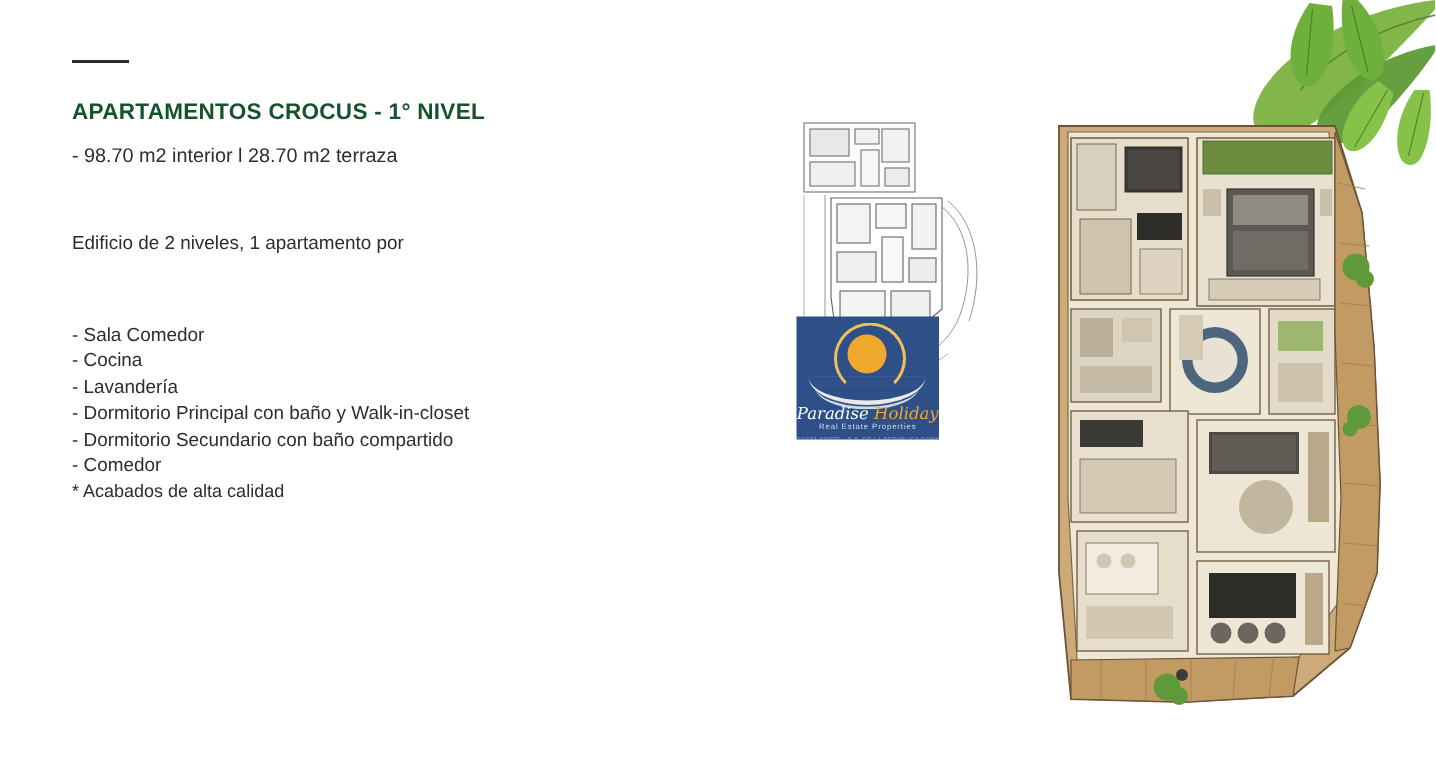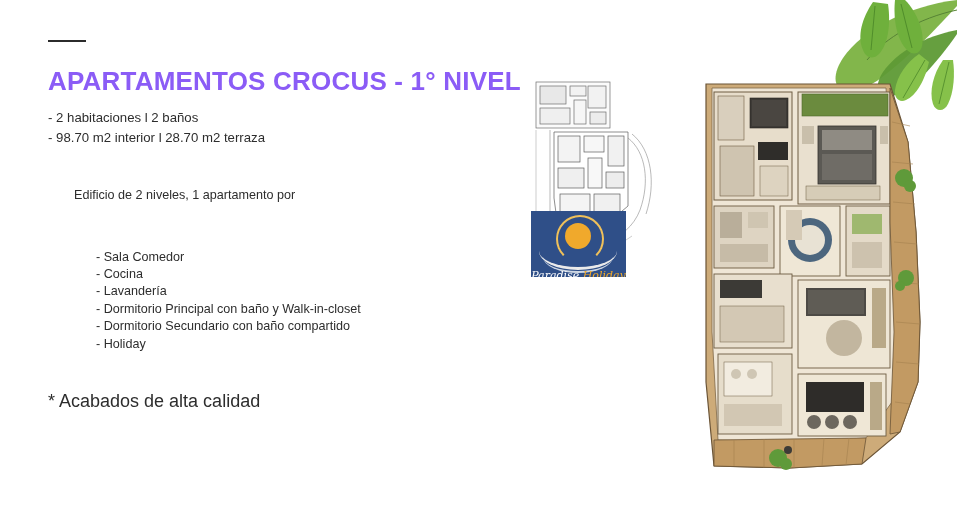--- a/index.html
+++ b/index.html
@@ -34,74 +34,72 @@
     top: 40px;
     width: 440px;
   }
   .rule {
     width: 38px;
     height: 0;
     border-top: 2px solid #2b2b2b;
     margin-bottom: 24px;
   }
   .title {
-    font-size: 26px;
+    font-size: 15px;
     font-weight: bold;
     letter-spacing: 0.2px;
-    color: #8b5cf6;
+    color: #14532d;
     margin: 0 0 11px 0;
     white-space: nowrap;
   }
   .specs {
     font-size: 13.2px;
     line-height: 19.5px;
     color: #2d2d2d;
   }
   .specs div { white-space: nowrap; }
 
   .blurb {
     margin-top: 40px;
     font-size: 12.6px;
     line-height: 17.5px;
     color: #2d2d2d;
-    margin-left: 26px;
   }
 
   .features {
     margin-top: 44px;
     font-size: 12.6px;
     line-height: 17.4px;
     color: #2d2d2d;
   }
-  .features div { white-space: nowrap; margin-left: 48px; }
+  .features div { white-space: nowrap; }
 
   .notes {
-    margin-top: 40px;
-    font-size: 18px;
+    font-size: 12px;
     line-height: 17.4px;
     color: #2d2d2d;
   }
   .notes div { white-space: nowrap; }
 
   
   .siteplan {
     position: absolute;
     left: 528px;
     top: 78px;
     width: 140px;
     height: 190px;
   }
 
   
   .logo {
     position: absolute;
     left: 531px;
     top: 211px;
     width: 95px;
-    height: 66px;
+    height: 82px;
     background: #2f4f88;
     overflow: hidden;
   }
   .logo .sun {
     position: absolute;
     left: 34px;
     top: 12px;
     width: 26px;
     height: 26px;
     border-radius: 50%;
@@ -208,35 +206,34 @@
     </g>
   </svg>
 </div>
 
 <div class="content">
   <div class="rule"></div>
 
   <h1 class="title">APARTAMENTOS CROCUS - 1° NIVEL</h1>
 
   <div class="specs">
-    <div>- 2 habitaciones  l  2 baños</div>
     <div>- 98.70 m2 interior l 28.70 m2 terraza</div>
   </div>
 
   <div class="blurb">
     <div>Edificio de 2 niveles, 1 apartamento por</div>
   </div>
 
   <div class="features">
     <div>- Sala Comedor</div>
     <div>- Cocina</div>
     <div>- Lavandería</div>
     <div>- Dormitorio Principal con baño y Walk-in-closet</div>
     <div>- Dormitorio Secundario con baño compartido</div>
-    <div>- Holiday</div>
+    <div>- Comedor</div>
   </div>
 
   <div class="notes">
     <div>* Acabados de alta calidad</div>
   </div>
 </div>
 
 <div class="siteplan">
   <svg width="140" height="190" viewBox="0 0 140 190" xmlns="http://www.w3.org/2000/svg">
     <g stroke="#6d6d6d" stroke-width="0.7" fill="#fbfbfb">

